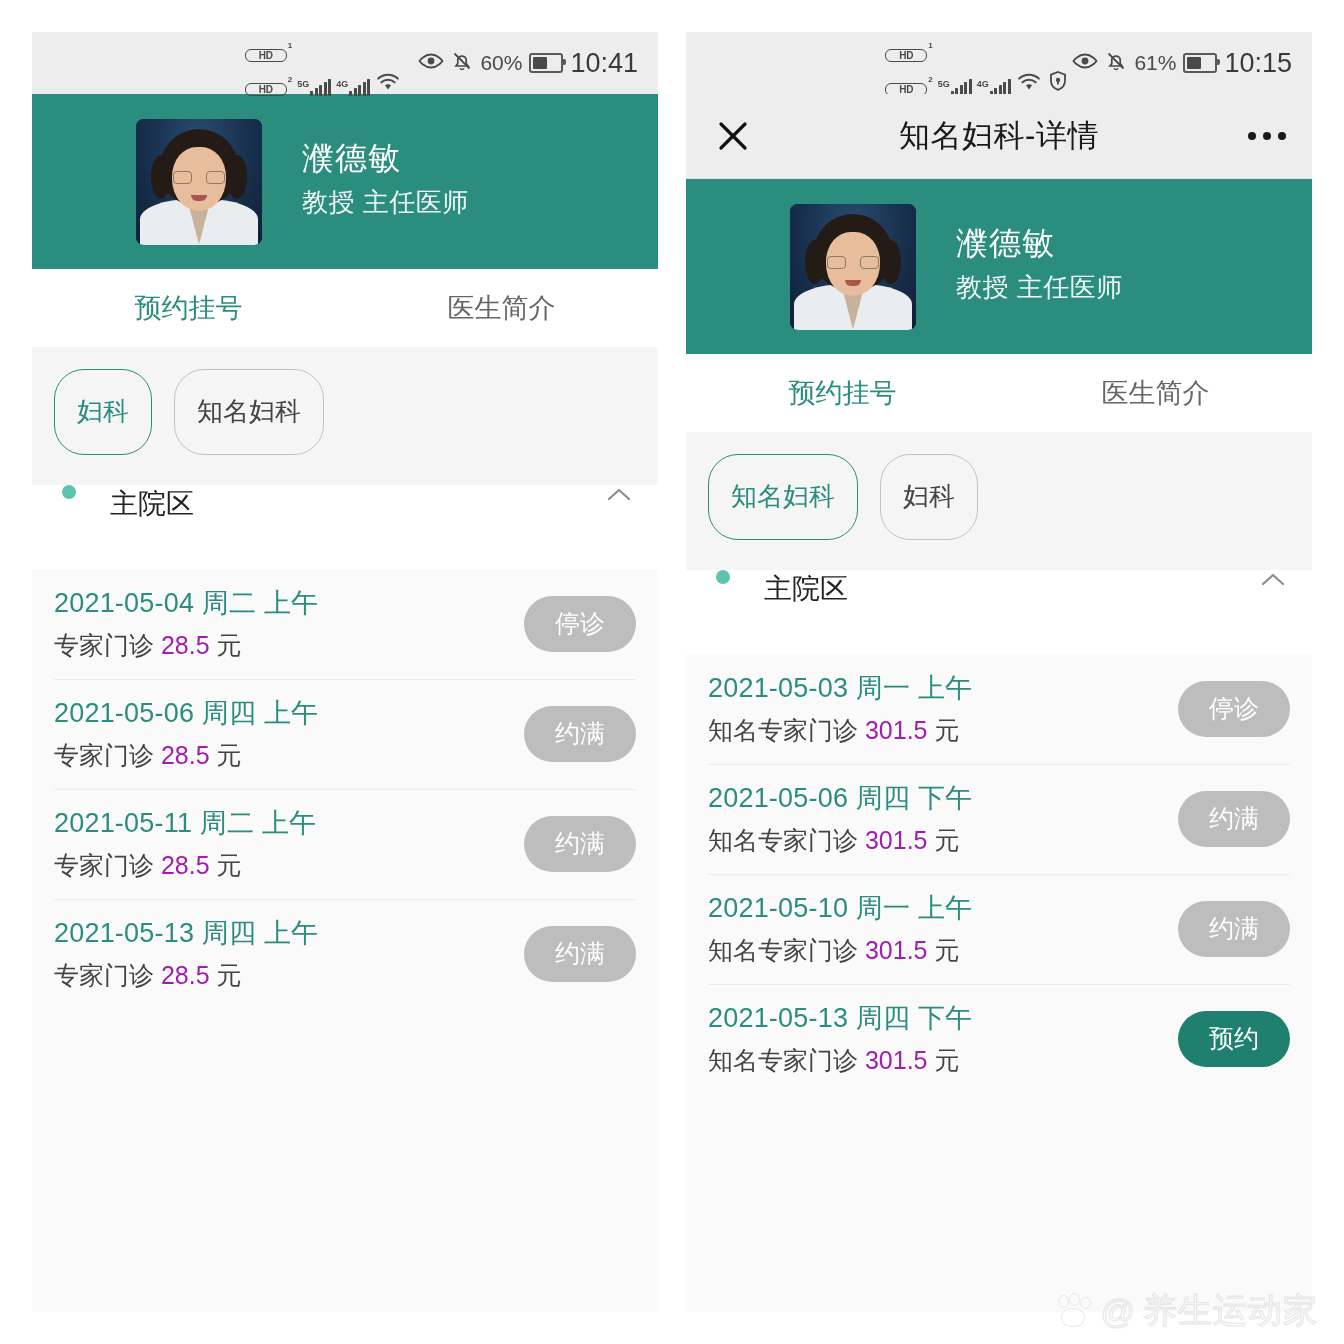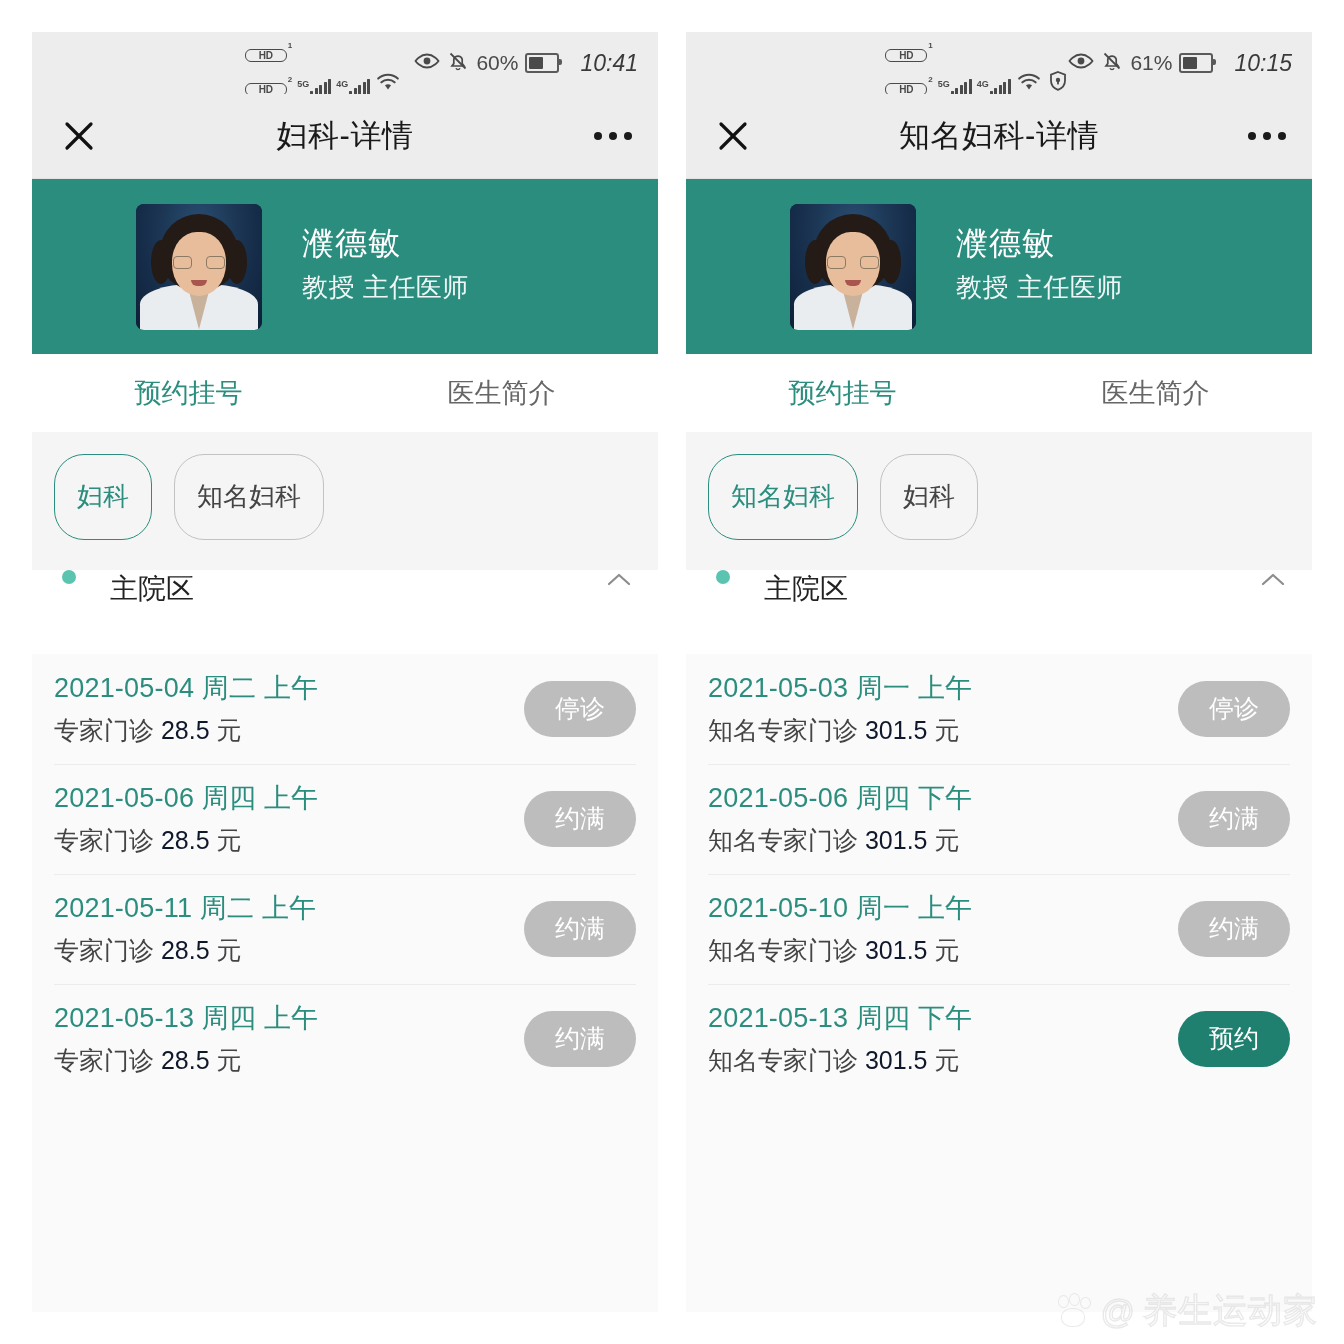--- a/index.html
+++ b/index.html
@@ -109,21 +109,21 @@
     top: 0;
     height: 62px;
     display: flex;
     align-items: center;
     gap: 7px;
     color: #4a4a4a;
     font-size: 21px;
     text-align: center;
   }
   .sb-right .pct { font-size: 21px; color: #4a4a4a; letter-spacing: 0px;}
-  .sb-right .clock { font-size: 23px; color: #3a3a3a; margin-left: 14px; font-style: italic; }
+  .sb-right .clock { font-size: 27px; color: #3a3a3a; margin-left: 0; }
   .batt {
     width: 30px; height: 16px;
     border: 2px solid #5a5a5a;
     border-radius: 3px;
     position: relative;
     display: inline-block;
   }
   .batt::after {
     content: "";
     position: absolute;
@@ -385,21 +385,21 @@
     font-size: 27px;
     color: #2a8d7e;
     line-height: 1.55;
     letter-spacing: 0.2px;
   }
   .row-meta {
     font-size: 25px;
     color: #444444;
     line-height: 1.6;
   }
-  .row-meta .price { color: #0f172a; }
+  .row-meta .price { color: #a21caf; }
   .row-meta .unit { color: #444444; }
   .badge {
     width: 112px;
     height: 56px;
     border-radius: 30px;
     display: flex;
     align-items: center;
     justify-content: center;
     font-size: 25px;
     color: #ffffff;
@@ -499,34 +499,20 @@
               <path d="M9 18.2a2.2 2.2 0 0 0 4 0" fill="none" stroke="#4a4a4a" stroke-width="1.5"></path>
               <line x1="3.5" y1="3.5" x2="18.5" y2="18.5" stroke="#4a4a4a" stroke-width="1.8"></line>
             </svg></span>
           <span class="pct">60%</span>
           <span class="batt">
             <span style="width: 13.2px;"></span>
           </span>
           <span class="clock">10:41</span>
         </div>
       </div>
-      <div class="navbar">
-        <div class="nav-close">
-          <svg width="34" height="34" viewBox="0 0 34 34">
-            <line x1="5" y1="5" x2="29" y2="29" stroke="#111" stroke-width="3.2" stroke-linecap="round"></line>
-            <line x1="29" y1="5" x2="5" y2="29" stroke="#111" stroke-width="3.2" stroke-linecap="round"></line>
-          </svg>
-        </div>
-        <div class="nav-title">妇科-详情</div>
-        <div class="nav-more">
-          <i></i>
-          <i></i>
-          <i></i>
-        </div>
-      </div>
       <div class="hero">
         <div class="avatar">
           <div class="bg"></div>
           <div class="coat"></div>
           <div class="hair"></div>
           <div class="face"></div>
           <div class="glasses">
             <i></i>
             <i></i>
           </div>

